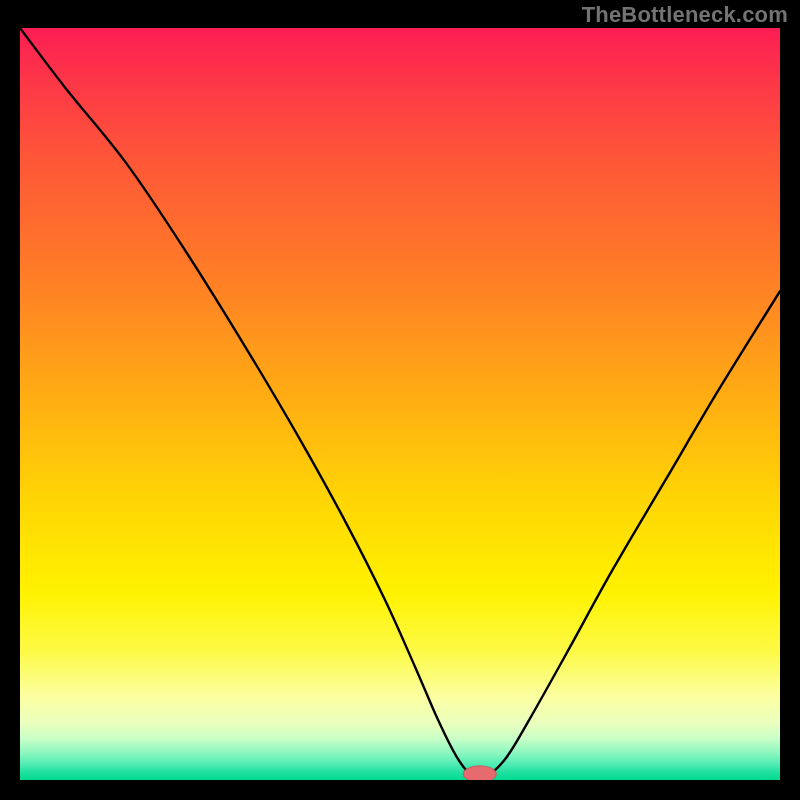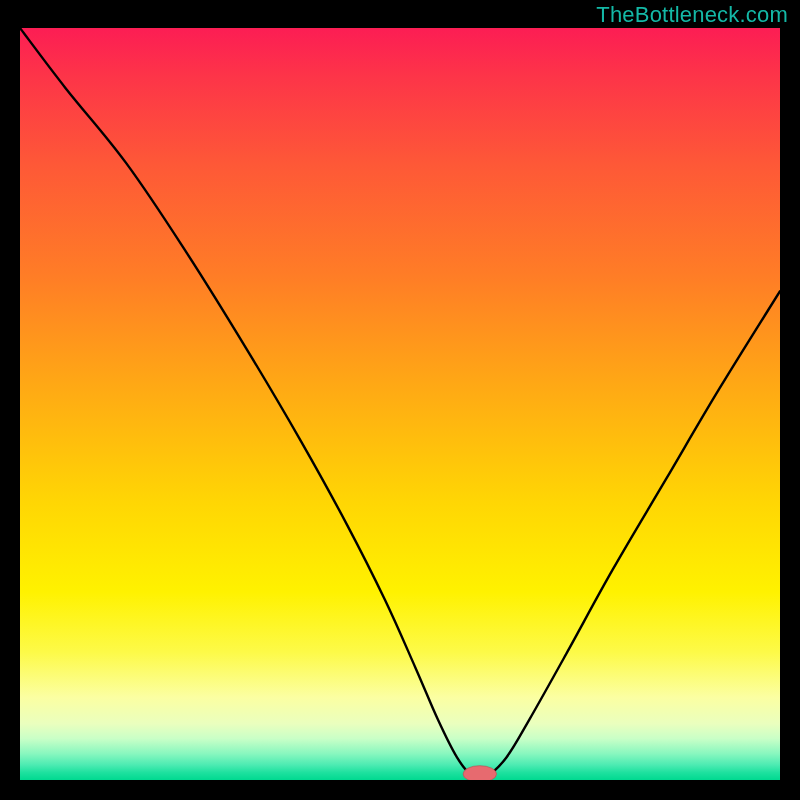--- a/index.html
+++ b/index.html
@@ -15,22 +15,22 @@
     position: relative;
     width: 800px;
     height: 800px;
     background: #000;
   }
   .watermark {
     position: absolute;
     top: 2px;
     right: 12px;
     font-size: 22px;
-    font-weight: 400;
-    color: #14b8a6;
+    font-weight: 700;
+    color: #737373;
     letter-spacing: 0.2px;
     z-index: 20;
     font-family: Arial, sans-serif;
     margin-left: 30px;
   }
   .plot-outer {
     position: absolute;
     left: 20px;
     top: 28px;
     width: 760px;

